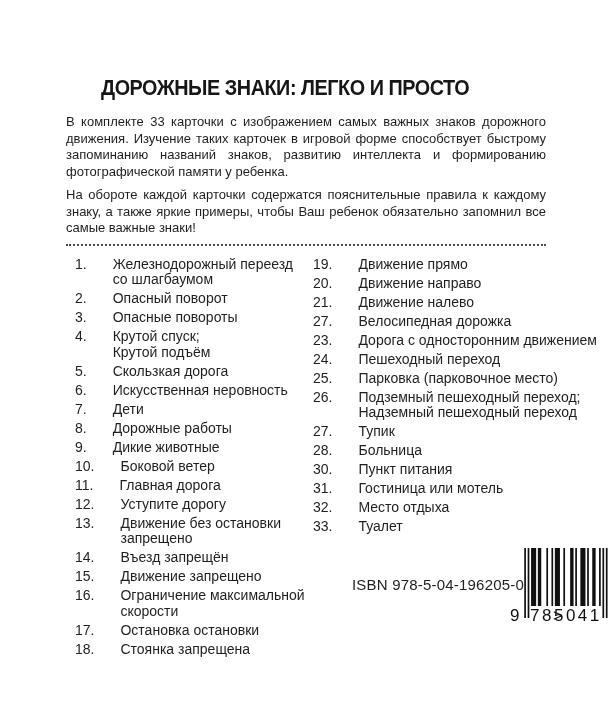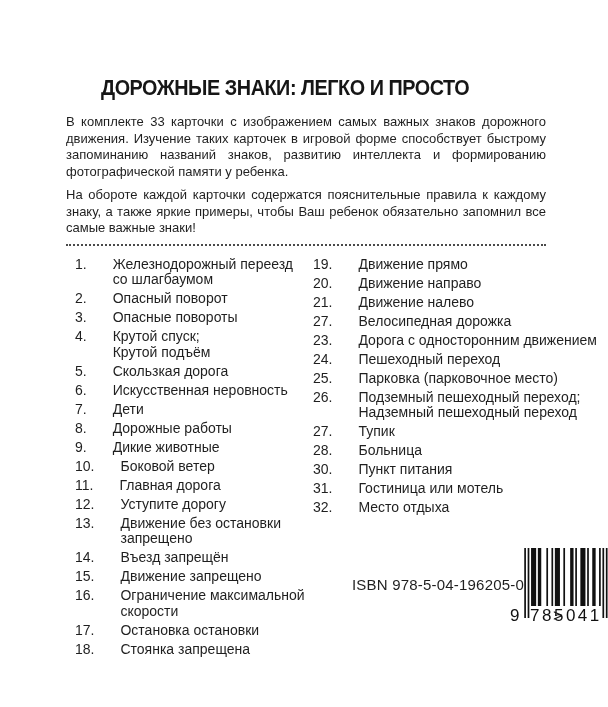--- a/index.html
+++ b/index.html
@@ -229,20 +229,24 @@
             <span class="num">30.</span>
             <span class="label">Пункт питания</span>
           </li>
           <li class="item">
             <span class="num">31.</span>
             <span class="label">Гостиница или мотель</span>
           </li>
           <li class="item">
             <span class="num">32.</span>
             <span class="label">Место отдыха</span>
+          </li>
+          <li class="item">
+            <span class="num">33.</span>
+            <span class="label">Туалет</span>
           </li>
         </ol>
     </div>
   </div>
 
   <div class="barcode-block">
     <div class="isbn">ISBN 978-5-04-196205-0</div>
     <div class="ean">
       <svg id="bars" width="162" height="70" viewBox="0 0 161.5 70">
           <rect x="0.00" y="0" width="1.70" height="70" fill="#111111"></rect>

